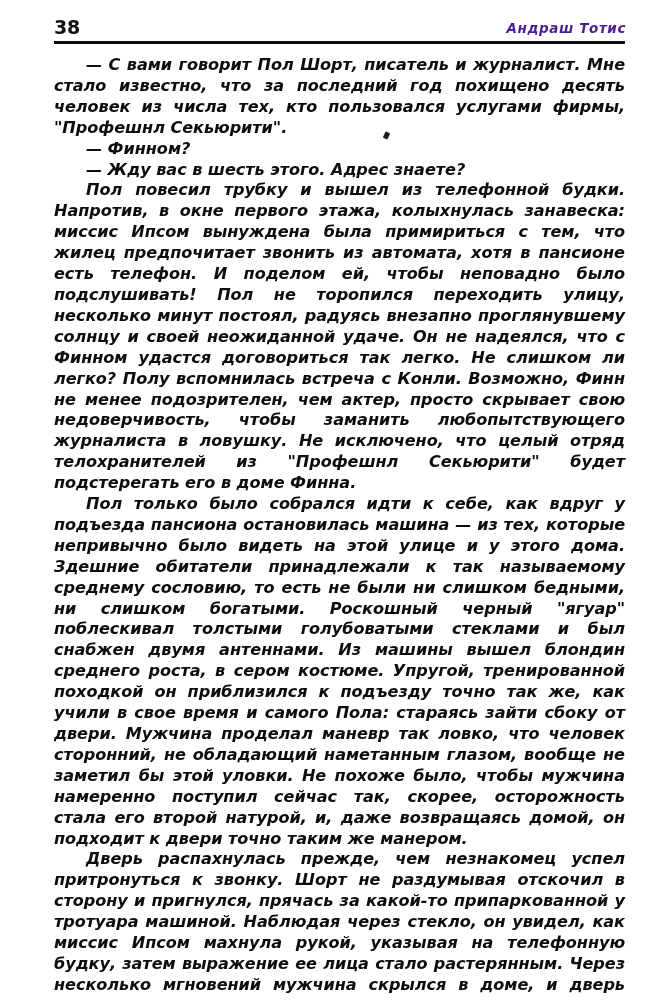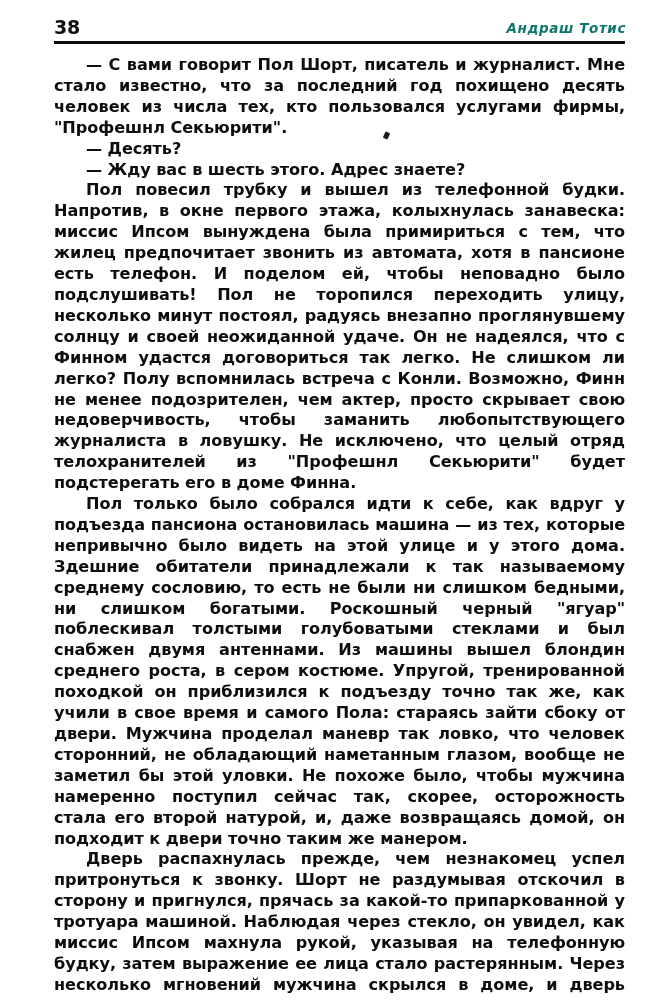--- a/index.html
+++ b/index.html
@@ -46,21 +46,21 @@
   }
   .running-title {
     position: absolute;
     right: 0;
     top: 2px;
     font-size: 13.5px;
     font-weight: bold;
     font-style: italic;
     letter-spacing: 0.6px;
     line-height: 20px;
-    color: #0f766e;
+    color: #4c1d95;
     white-space: nowrap;
   }
   .header-rule {
     position: absolute;
     left: 54px;
     top: 41px;
     width: 571px;
     height: 2.5px;
     background: #0a0a0a;
   }
@@ -77,20 +77,21 @@
     margin: 0;
     font-size: 16.1px;
     font-weight: bold;
     line-height: 20.9px;
     letter-spacing: -0.05px;
     text-align: justify;
     text-justify: inter-word;
     color: #0d0d0d;
     -webkit-hyphens: none;
     hyphens: none;
+    font-style: italic;
   }
   .para.indent {
     text-indent: 32px;
   }
   .para.dialogue {
     text-indent: 32px;
   }
 
   
   .speck {
@@ -111,21 +112,21 @@
 
   <div class="header">
     <div class="folio">38</div>
     <div class="running-title">Андраш Тотис</div>
   </div>
 
   <div class="header-rule"></div>
 
   <div class="textblock">
     <p class="para indent">— С вами говорит Пол Шорт, писатель и журналист. Мне стало известно, что за последний год похищено десять человек из числа тех, кто пользовался услугами фирмы, "Профешнл Секьюрити".</p>
-    <p class="para dialogue">— Десять?</p>
+    <p class="para dialogue">— Финном?</p>
     <p class="para dialogue">— Жду вас в шесть этого. Адрес знаете?</p>
     <p class="para indent">Пол повесил трубку и вышел из телефонной будки. Напротив, в окне первого этажа, колыхнулась занавеска: миссис Ипсом вынуждена была примириться с тем, что жилец предпочитает звонить из автомата, хотя в пансионе есть телефон. И поделом ей, чтобы неповадно было подслушивать! Пол не торопился переходить улицу, несколько минут постоял, радуясь внезапно проглянувшему солнцу и своей неожиданной удаче. Он не надеялся, что с Финном удастся договориться так легко. Не слишком ли легко? Полу вспомнилась встреча с Конли. Возможно, Финн не менее подозрителен, чем актер, просто скрывает свою недоверчивость, чтобы заманить любопытствующего журналиста в ловушку. Не исключено, что целый отряд телохранителей из "Профешнл Секьюрити" будет подстерегать его в доме Финна.</p>
     <p class="para indent">Пол только было собрался идти к себе, как вдруг у подъезда пансиона остановилась машина — из тех, которые непривычно было видеть на этой улице и у этого дома. Здешние обитатели принадлежали к так называемому среднему сословию, то есть не были ни слишком бедными, ни слишком богатыми. Роскошный черный "ягуар" поблескивал толстыми голубоватыми стеклами и был снабжен двумя антеннами. Из машины вышел блондин среднего роста, в сером костюме. Упругой, тренированной походкой он приблизился к подъезду точно так же, как учили в свое время и самого Пола: стараясь зайти сбоку от двери. Мужчина проделал маневр так ловко, что человек сторонний, не обладающий наметанным глазом, вообще не заметил бы этой уловки. Не похоже было, чтобы мужчина намеренно поступил сейчас так, скорее, осторожность стала его второй натурой, и, даже возвращаясь домой, он подходит к двери точно таким же манером.</p>
     <p class="para indent">Дверь распахнулась прежде, чем незнакомец успел притронуться к звонку. Шорт не раздумывая отскочил в сторону и пригнулся, прячась за какой-то припаркованной у тротуара машиной. Наблюдая через стекло, он увидел, как миссис Ипсом махнула рукой, указывая на телефонную будку, затем выражение ее лица стало растерянным. Через несколько мгновений мужчина скрылся в доме, и дверь подъезда захлопнулась.</p>
 
   </div>
 
   <div class="speck"></div>
 
 </div>

